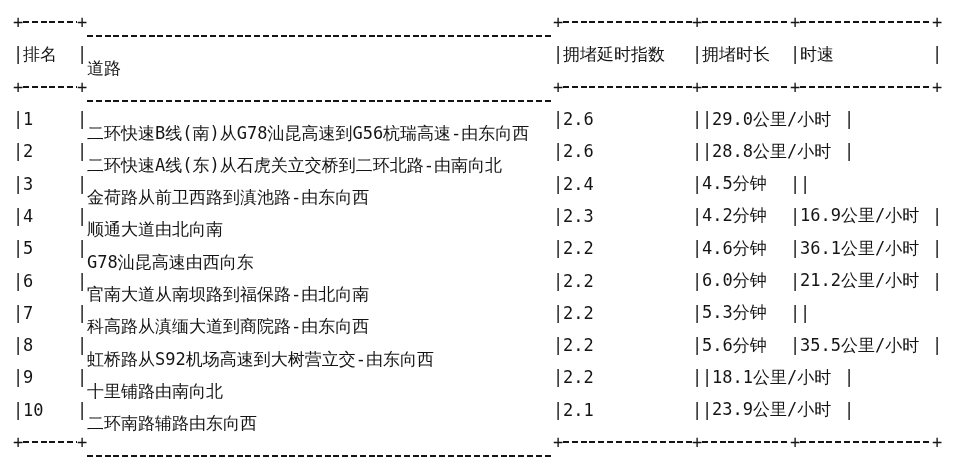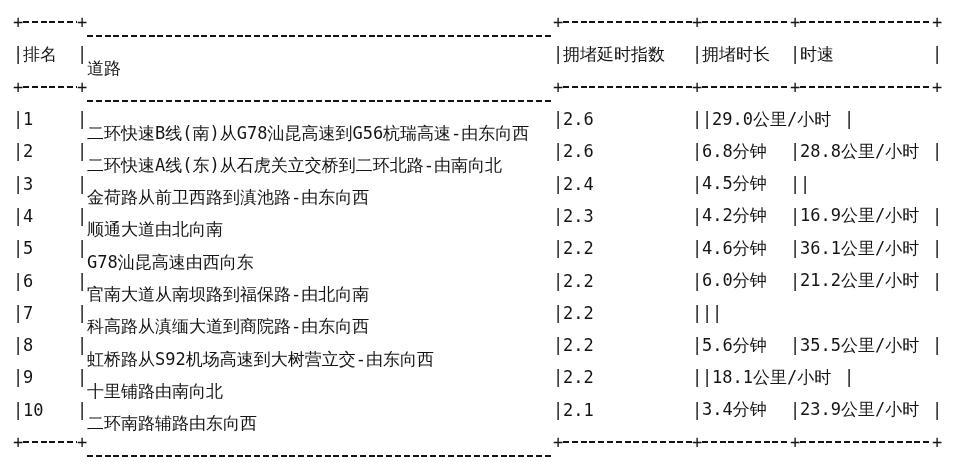--- a/index.html
+++ b/index.html
@@ -106,21 +106,20 @@
   </div>
 
   <div class="line">
     <span class="pipe">|</span>
     <span class="cell c1">2</span>
     <span class="pipe">|</span>
     <span class="cell c2">二环快速A线(东)从石虎关立交桥到二环北路-由南向北</span>
     <span class="pipe">|</span>
     <span class="cell c3">2.6</span>
     <span class="pipe">|</span>
-    <span class="cell c4">6.8分钟</span>
     <span class="pipe">|</span>
     <span class="cell c5">28.8公里/小时</span>
     <span class="pipe">|</span>
   </div>
 
   <div class="line">
     <span class="pipe">|</span>
     <span class="cell c1">3</span>
     <span class="pipe">|</span>
     <span class="cell c2">金荷路从前卫西路到滇池路-由东向西</span>
@@ -175,20 +174,21 @@
   </div>
 
   <div class="line">
     <span class="pipe">|</span>
     <span class="cell c1">7</span>
     <span class="pipe">|</span>
     <span class="cell c2">科高路从滇缅大道到商院路-由东向西</span>
     <span class="pipe">|</span>
     <span class="cell c3">2.2</span>
     <span class="pipe">|</span>
+    <span class="cell c4">5.3分钟</span>
     <span class="pipe">|</span>
     <span class="pipe">|</span>
   </div>
 
   <div class="line">
     <span class="pipe">|</span>
     <span class="cell c1">8</span>
     <span class="pipe">|</span>
     <span class="cell c2">虹桥路从S92机场高速到大树营立交-由东向西</span>
     <span class="pipe">|</span>
@@ -214,21 +214,20 @@
   </div>
 
   <div class="line">
     <span class="pipe">|</span>
     <span class="cell c1">10</span>
     <span class="pipe">|</span>
     <span class="cell c2">二环南路辅路由东向西</span>
     <span class="pipe">|</span>
     <span class="cell c3">2.1</span>
     <span class="pipe">|</span>
-    <span class="cell c4">3.4分钟</span>
     <span class="pipe">|</span>
     <span class="cell c5">23.9公里/小时</span>
     <span class="pipe">|</span>
   </div>
 </div>
 
   <div class="line">
     <span class="joint">+</span>
     <span class="dash c1"></span>
     <span class="joint">+</span>

